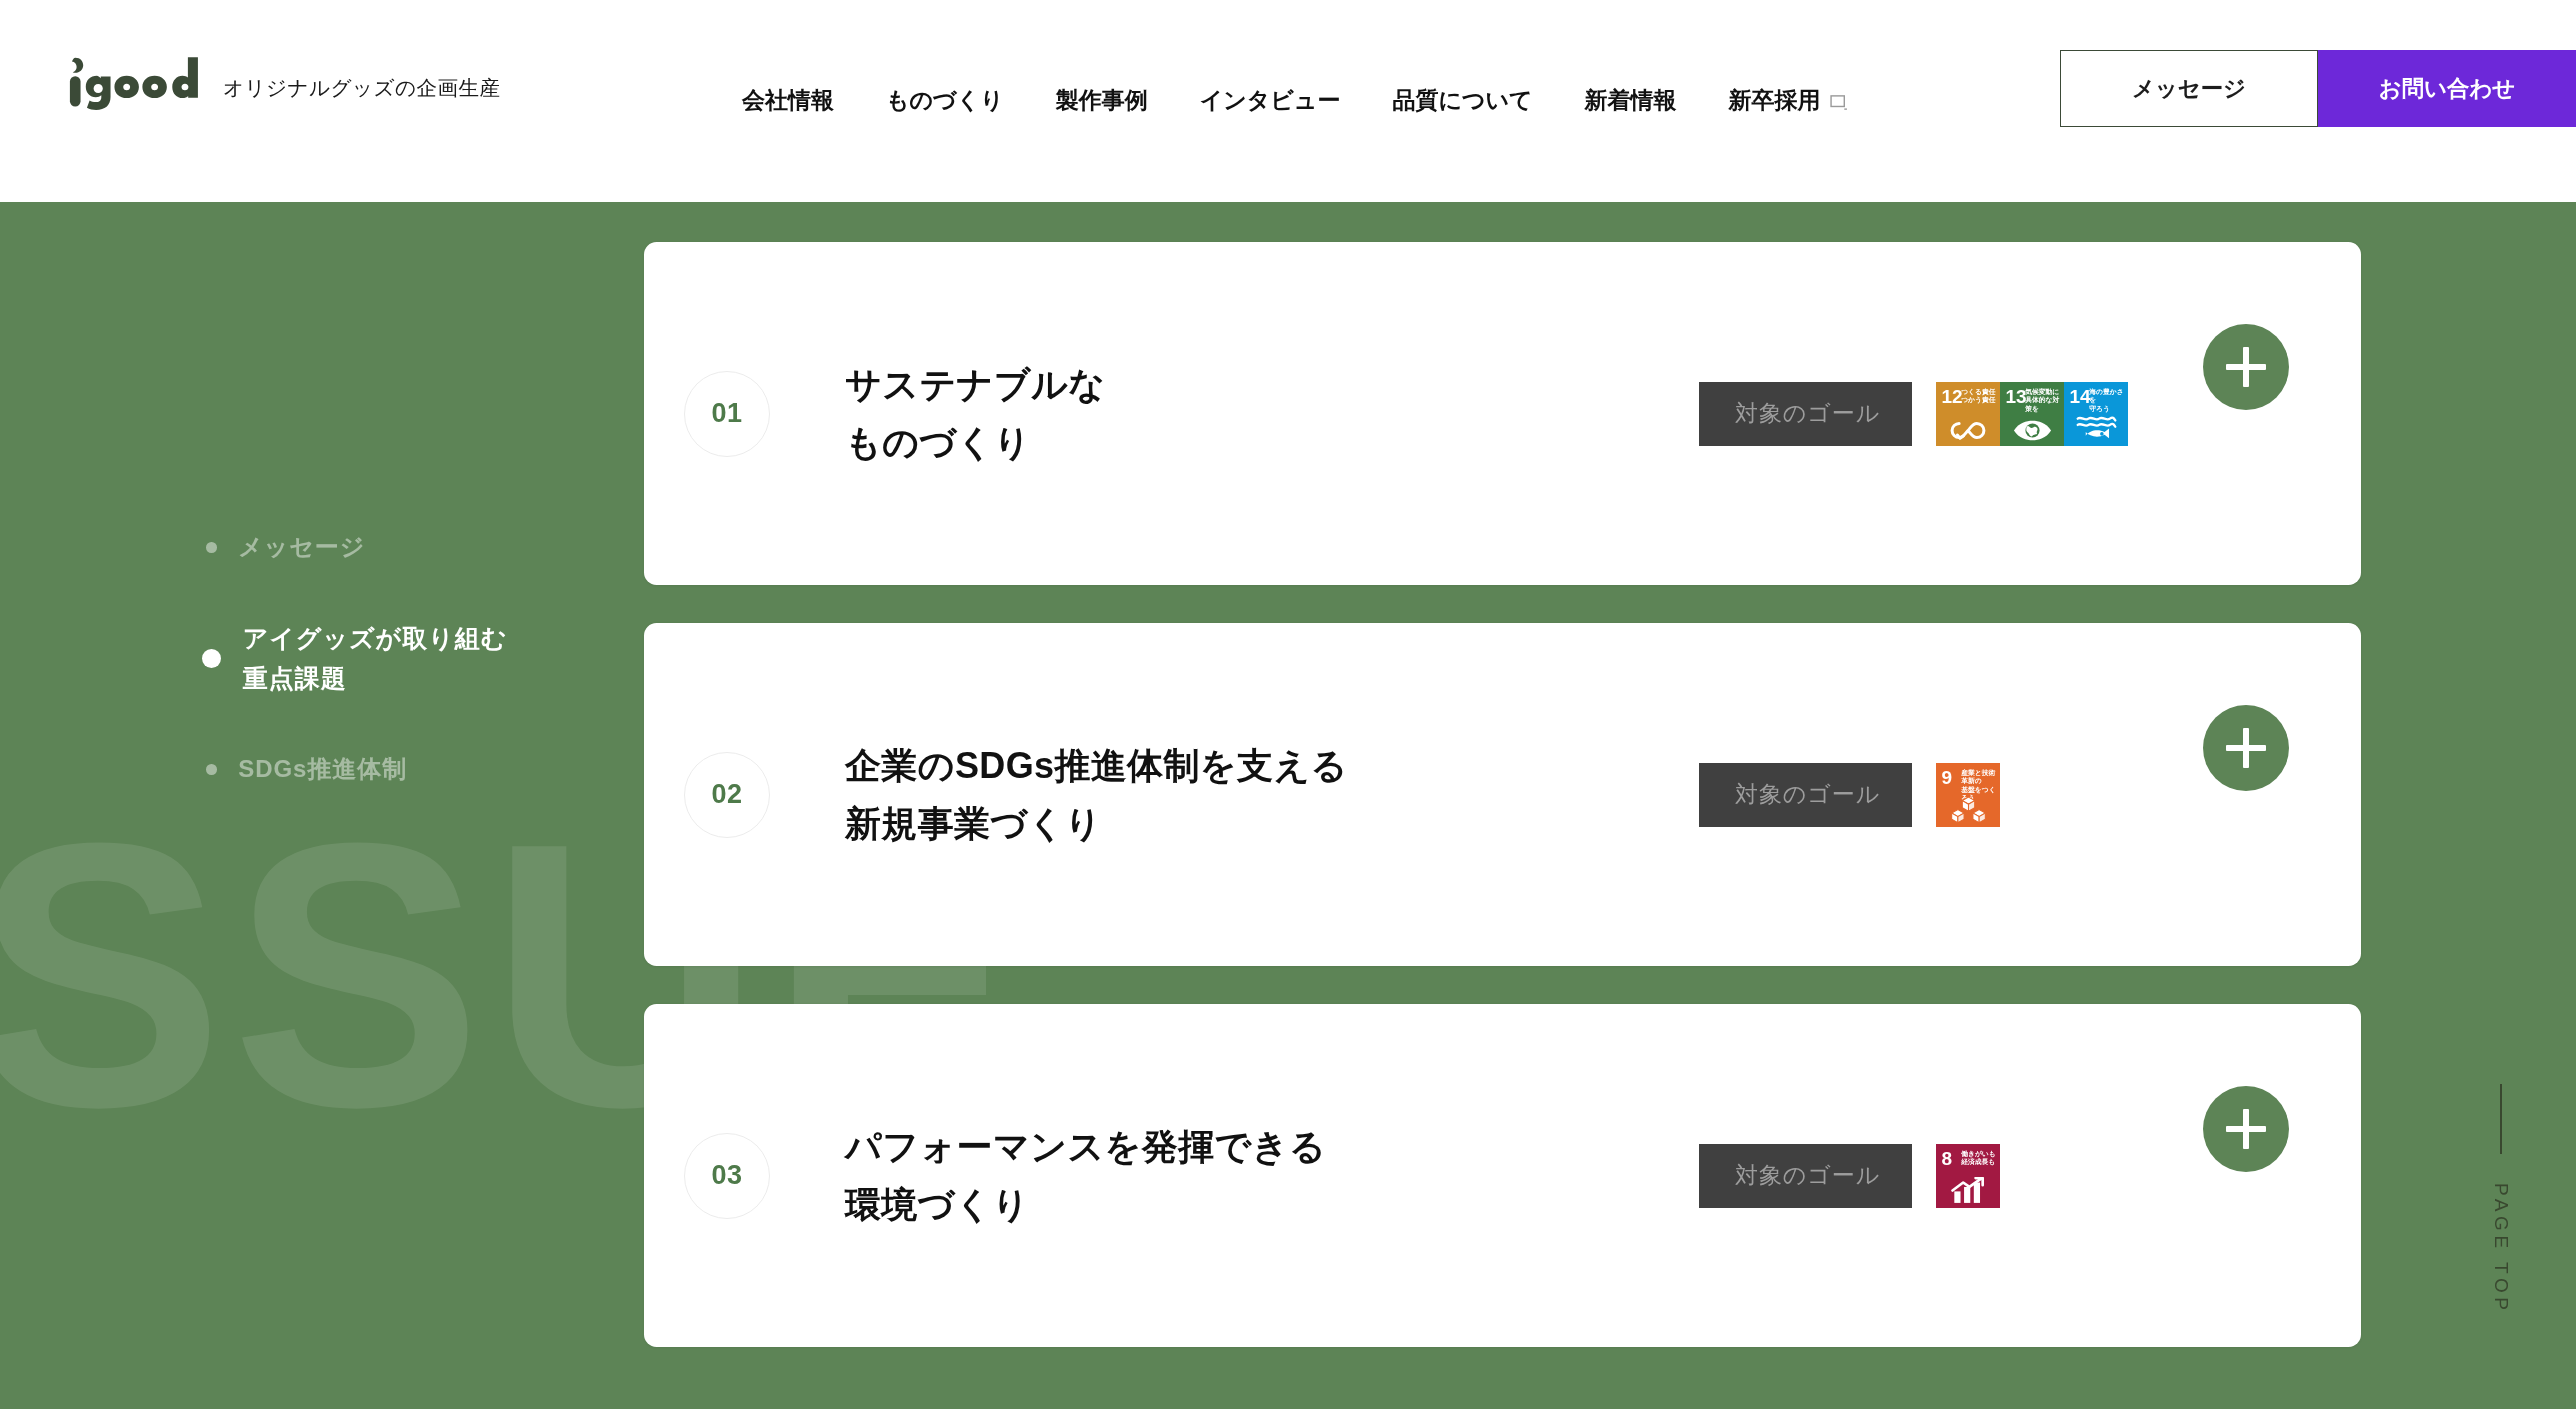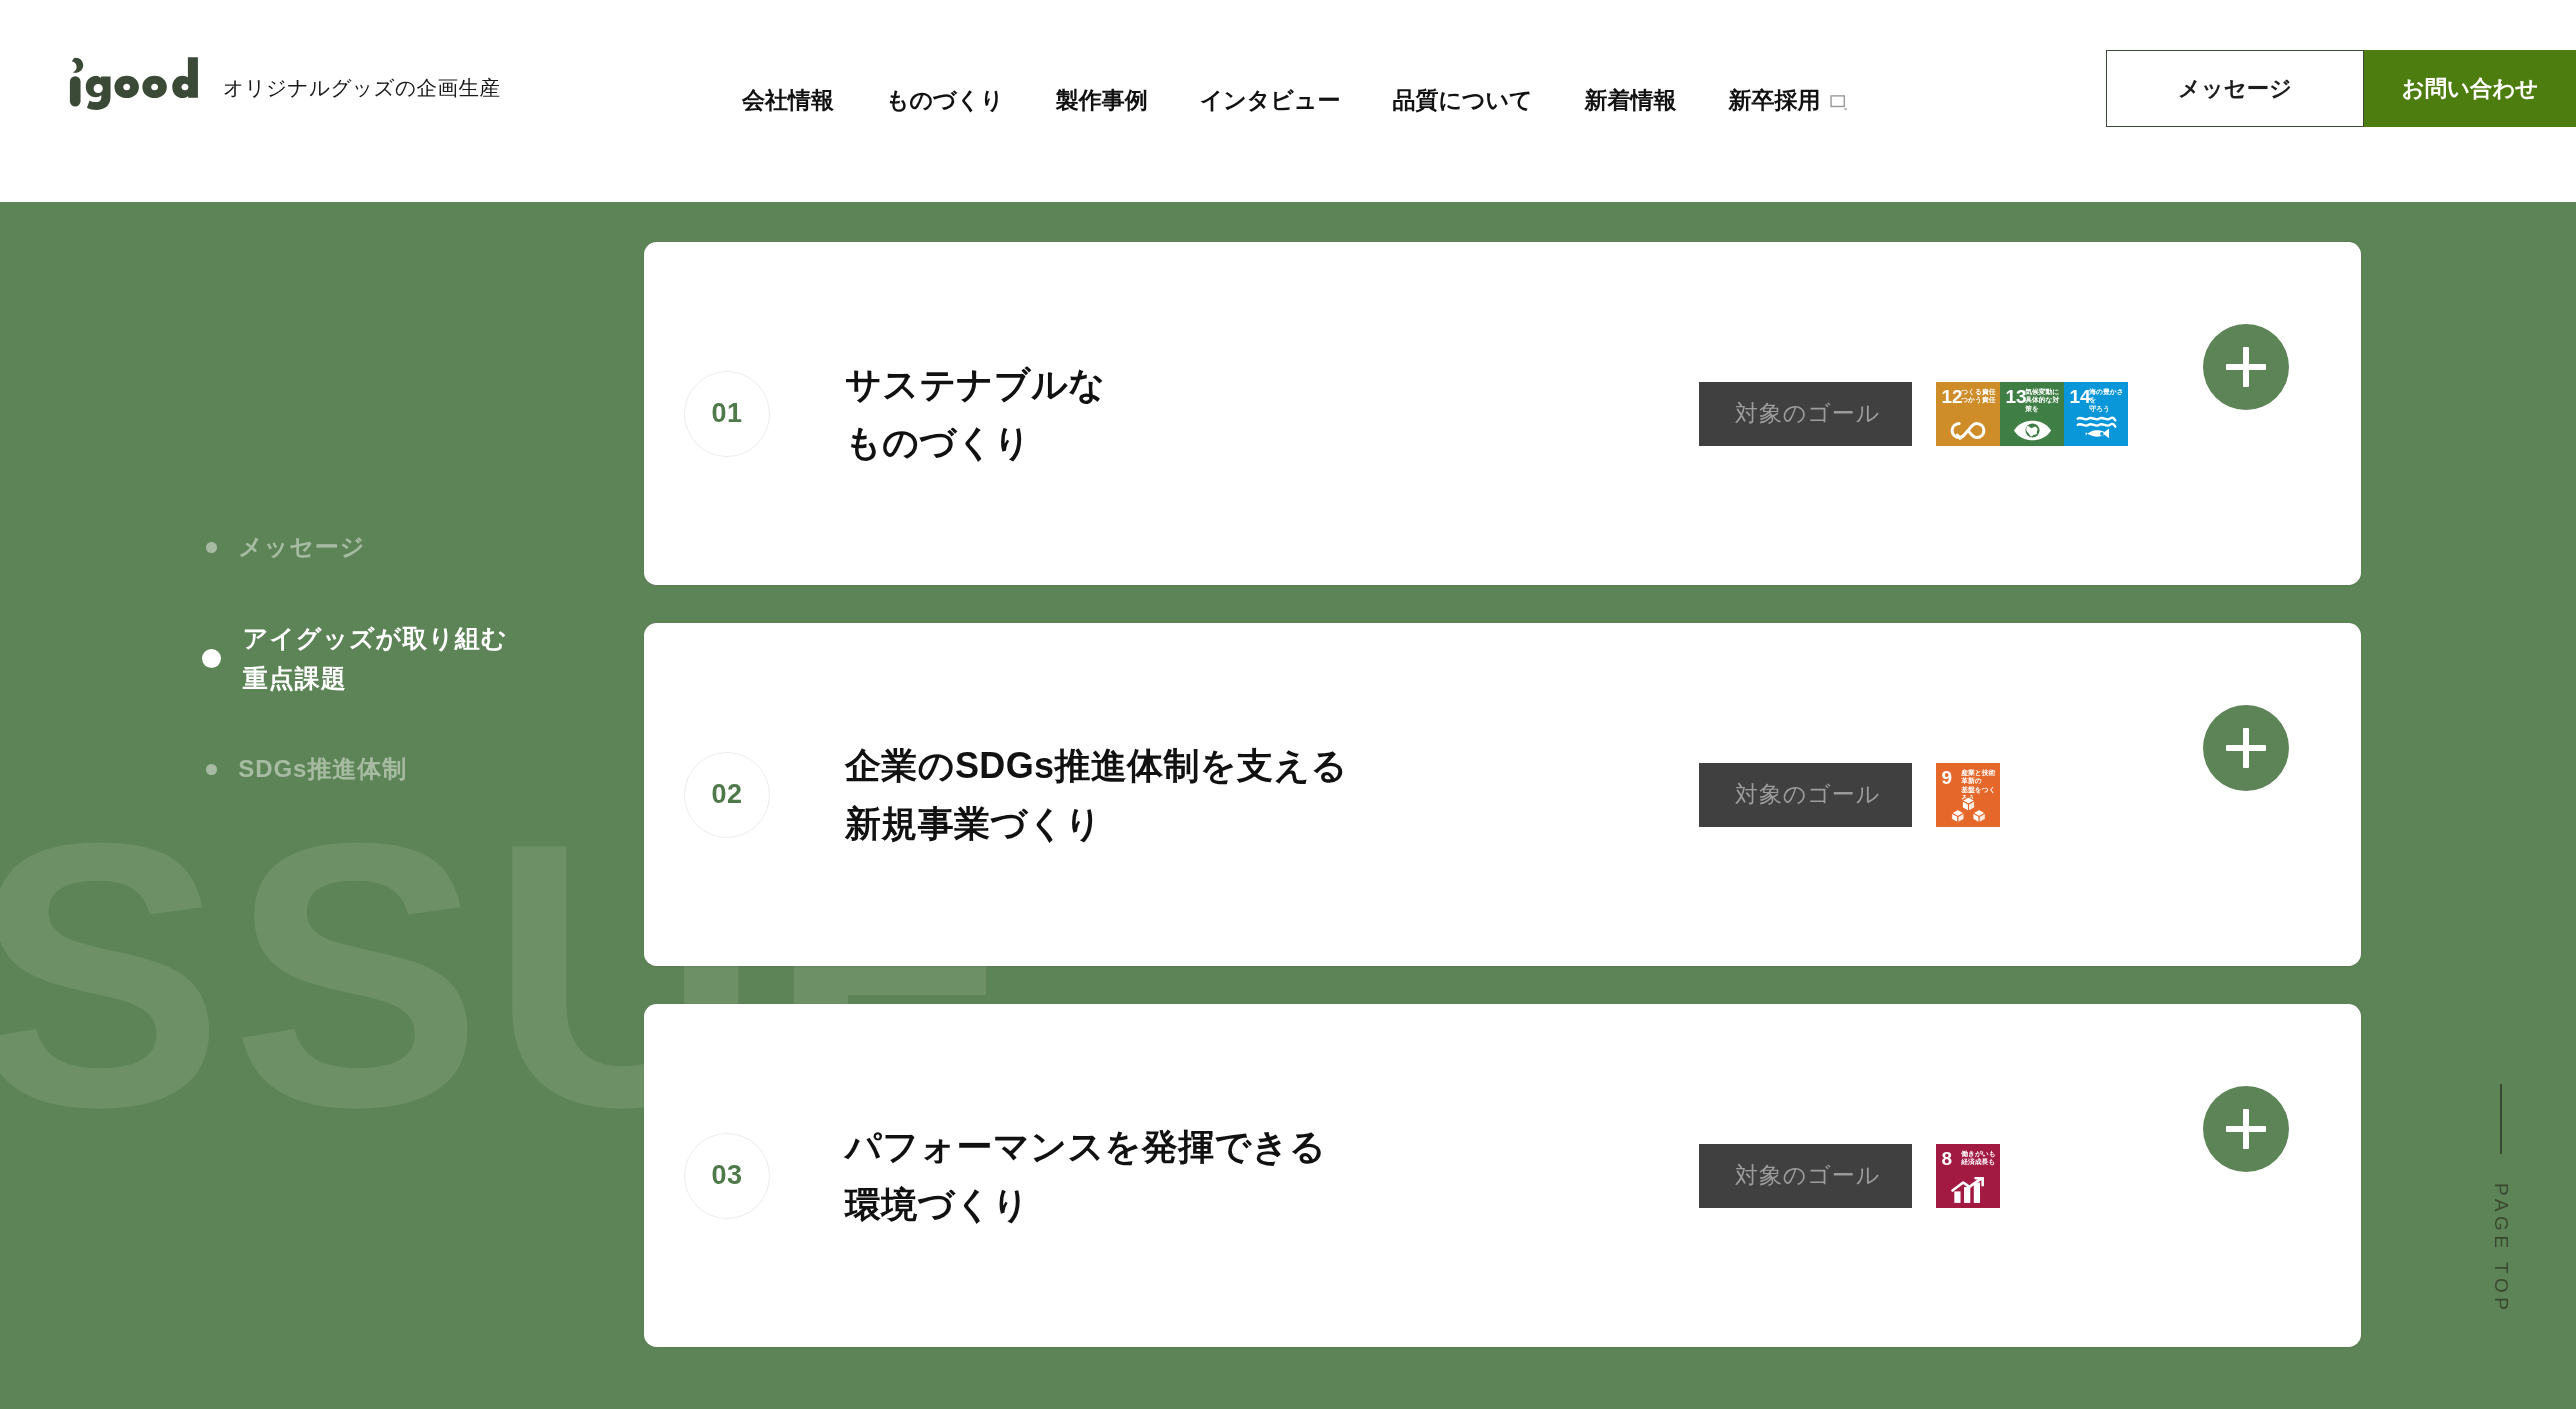--- a/index.html
+++ b/index.html
@@ -36,21 +36,21 @@
   .ext-icon{ display:inline-block; }
   .header-btns{
     position:absolute; right:0px; top:50px; display:flex;
   }
   .btn-doc{
     width:258px; height:77px; background:#fff; border:1.8px solid #3b4a37;
     display:flex; align-items:center; justify-content:center;
     font-size:22.4px; font-weight:700; color:#1d1d1d; cursor:pointer;
   }
   .btn-contact{
-    width:212px; height:77px; background:#4d7c0f;
+    width:258px; height:77px; background:#6d28d9;
     display:flex; align-items:center; justify-content:center;
     font-size:22.4px; font-weight:700; color:#ffffff; cursor:pointer;
   }
 
   
   .watermark{
     position:absolute; left:-27px; top:787px;
     font-size:376px; font-weight:700; letter-spacing:.02em;
     color:rgba(255,255,255,.10);
     white-space:nowrap; line-height:1; user-select:none; pointer-events:none;

